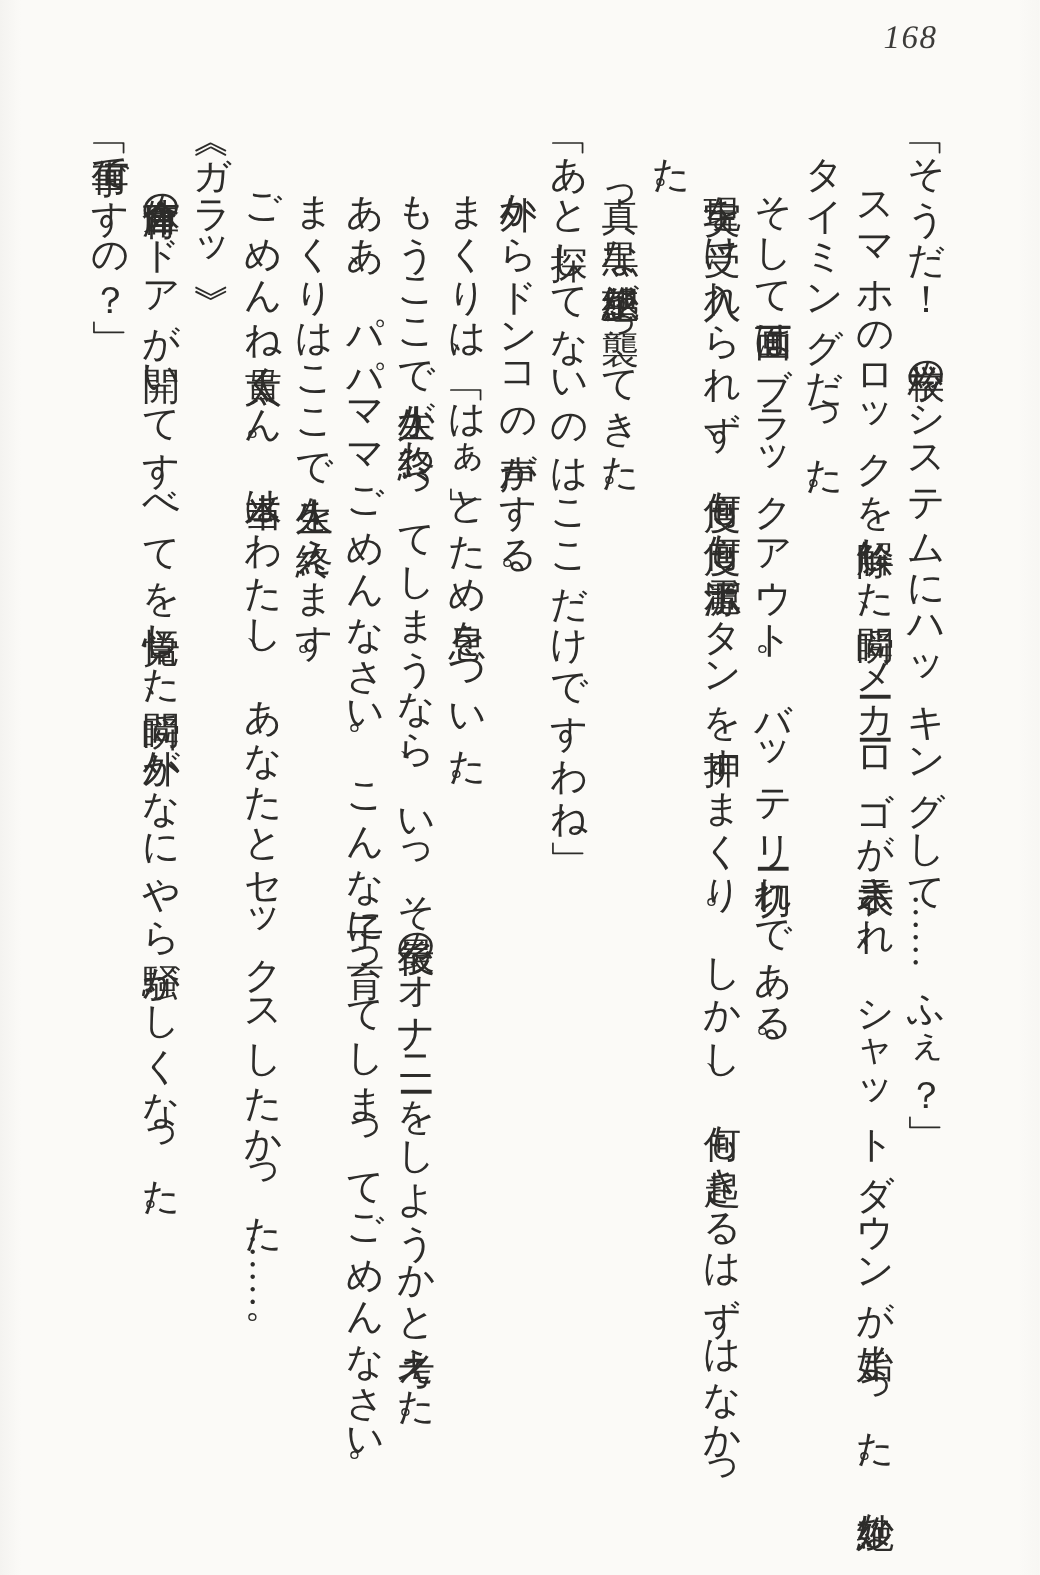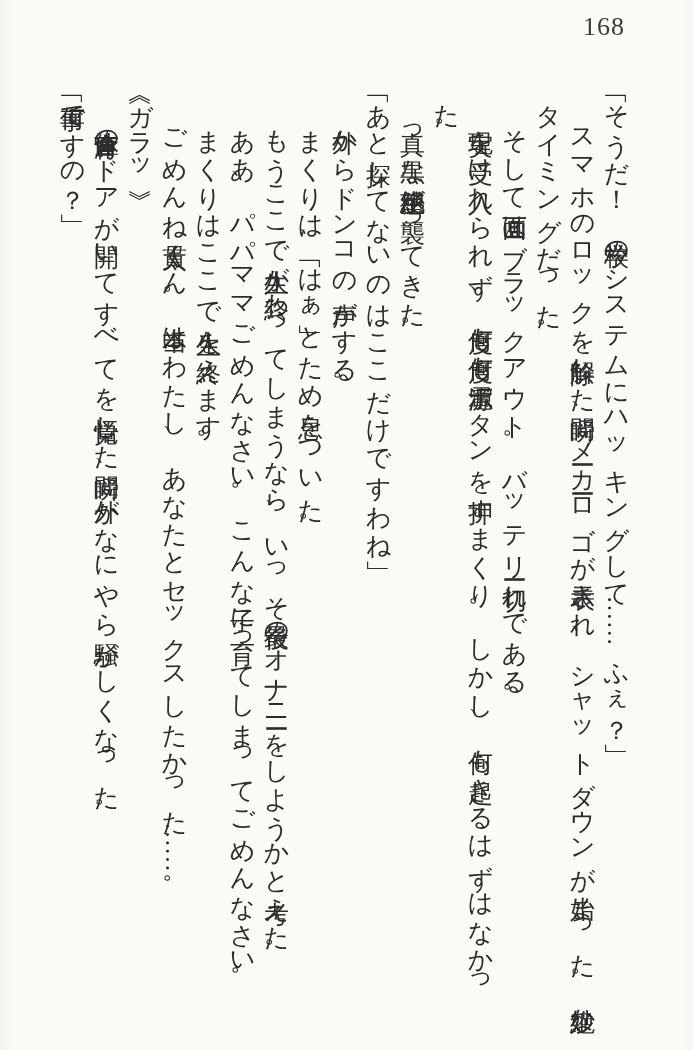--- a/index.html
+++ b/index.html
@@ -16,21 +16,22 @@
   .page {
     position: relative;
     width: 693px;
     height: 1050px;
     background: linear-gradient(90deg, #f4f3f0 0px, #fbfaf7 14px, #fbfaf7 679px, #f7f6f3 693px);
   }
   .page-number {
     position: absolute;
     top: 12px;
     right: 68px;
-    font-size: 26px;
+    font-size: 22px;
+    font-style: italic;
     letter-spacing: 1px;
     color: #3c3b39;
   }
   .text-block {
     position: absolute;
     top: 87px;
     right: 60px;
     height: 952px;
     writing-mode: vertical-rl;
     text-orientation: mixed;

